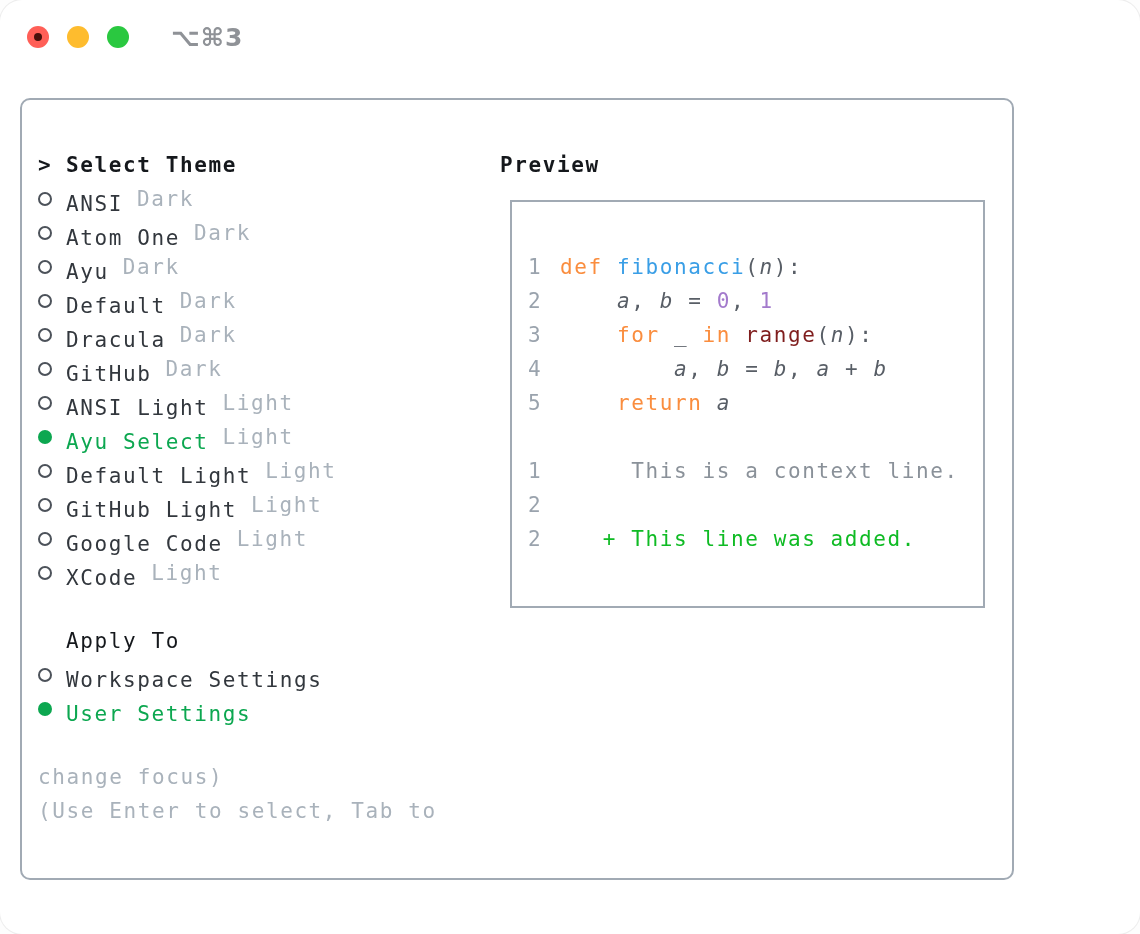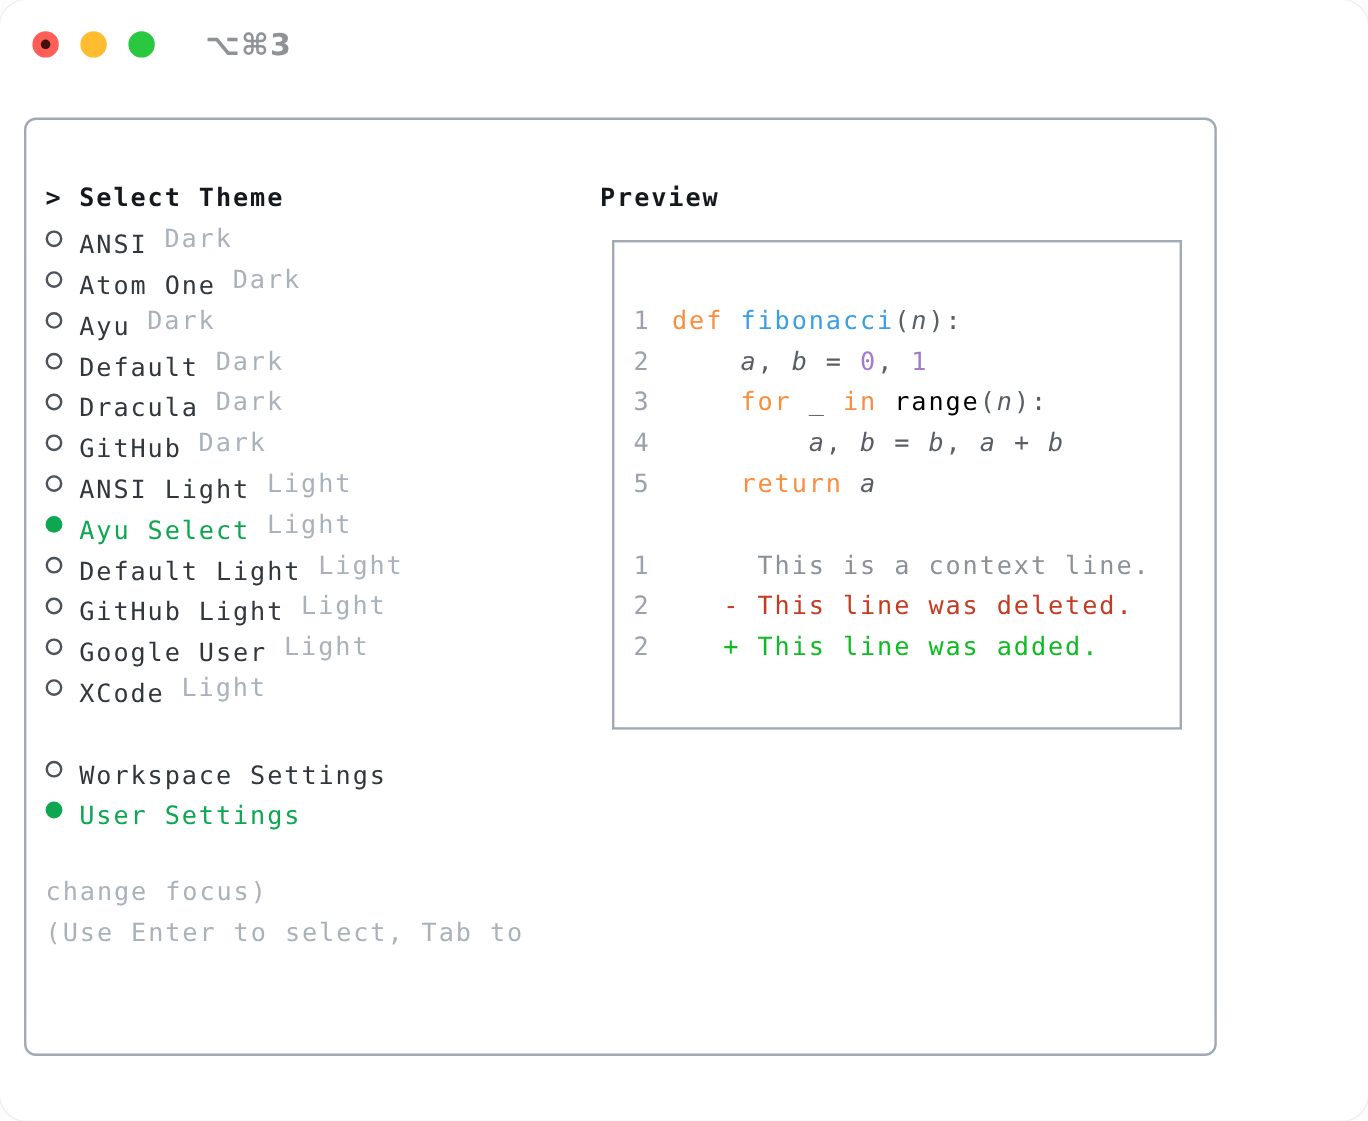--- a/index.html
+++ b/index.html
@@ -43,21 +43,21 @@
     font-size:21px;letter-spacing:1.6px;font-weight:bold;color:#15181c;text-align:center;}
   .preview-box{position:absolute;left:488px;top:100px;width:471px;height:404px;border:2px solid #a1aab4;background:#fff;}
   .code-block{position:absolute;left:16px;top:48px;right:8px;}
   .code-line{display:flex;align-items:center;height:34px;font-size:21px;letter-spacing:1.6px;white-space:pre;}
   .gutter{width:14px;flex:none;text-align:right;color:#9aa3ad;margin-right:18px;}
   .tk{white-space:pre;}
   .tk-pl{color:#585e66;}
   .tk-var{color:#585e66;font-style:italic;}
   .tk-kw{color:#fa8d3e;}
   .tk-fn{color:#399ee6;}
-  .tk-call{color:#000000;text-align:right;}
+  .tk-call{color:#7f1d1d;text-align:right;}
   .tk-const{color:#a37acc;}
   .tk-ctx{color:#8a9199;}
   .tk-del{color:#c53b22;}
   .tk-add{color:#0fbb24;text-align:center;}
 </style>
 </head>
 <body>
 
 <div class="window">
 
@@ -80,26 +80,30 @@
           <div class="row"><span class="marker"><span class="ring"></span></span><span class="name">ANSI</span><span class="variant">Dark</span></div>
           <div class="row"><span class="marker"><span class="ring"></span></span><span class="name">Atom One</span><span class="variant">Dark</span></div>
           <div class="row"><span class="marker"><span class="ring"></span></span><span class="name">Ayu</span><span class="variant">Dark</span></div>
           <div class="row"><span class="marker"><span class="ring"></span></span><span class="name">Default</span><span class="variant">Dark</span></div>
           <div class="row"><span class="marker"><span class="ring"></span></span><span class="name">Dracula</span><span class="variant">Dark</span></div>
           <div class="row"><span class="marker"><span class="ring"></span></span><span class="name">GitHub</span><span class="variant">Dark</span></div>
           <div class="row"><span class="marker"><span class="ring"></span></span><span class="name">ANSI Light</span><span class="variant">Light</span></div>
           <div class="row"><span class="marker"><span class="dot"></span></span><span class="name sel">Ayu Select</span><span class="variant">Light</span></div>
           <div class="row"><span class="marker"><span class="ring"></span></span><span class="name">Default Light</span><span class="variant">Light</span></div>
           <div class="row"><span class="marker"><span class="ring"></span></span><span class="name">GitHub Light</span><span class="variant">Light</span></div>
-          <div class="row"><span class="marker"><span class="ring"></span></span><span class="name">Google User</span><span class="variant">Light</span></div>
+          <div class="row"><span class="marker"><span class="ring"></span></span><span class="name">Google Code</span><span class="variant">Light</span></div>
           <div class="row"><span class="marker"><span class="ring"></span></span><span class="name">XCode</span><span class="variant">Light</span></div>
         </div>
 
       <div class="spacer"></div>
 
+      <div class="row">
+        <span class="marker"></span>
+        <span class="subheader">Apply To</span>
+      </div>
 
       <div id="apply-options">
           <div class="row"><span class="marker"><span class="ring"></span></span><span class="name">Workspace Settings</span></div>
           <div class="row"><span class="marker"><span class="dot"></span></span><span class="name sel">User Settings</span></div>
         </div>
 
       <div class="spacer"></div>
 
       <div class="row hint">change focus)</div>
       <div class="row hint">(Use Enter to select, Tab to</div>
@@ -109,19 +113,19 @@
 
     <div class="preview-box">
       <div class="code-block" id="code-block">
           <div class="code-line"><span class="gutter">1</span><span class="code-content"><span class="tk tk-kw">def</span><span class="tk tk-pl"> </span><span class="tk tk-fn">fibonacci</span><span class="tk tk-pl">(</span><span class="tk tk-var">n</span><span class="tk tk-pl">):</span></span></div>
           <div class="code-line"><span class="gutter">2</span><span class="code-content"><span class="tk tk-pl">    </span><span class="tk tk-var">a</span><span class="tk tk-pl">, </span><span class="tk tk-var">b</span><span class="tk tk-pl"> = </span><span class="tk tk-const">0</span><span class="tk tk-pl">, </span><span class="tk tk-const">1</span></span></div>
           <div class="code-line"><span class="gutter">3</span><span class="code-content"><span class="tk tk-pl">    </span><span class="tk tk-kw">for</span><span class="tk tk-pl"> _ </span><span class="tk tk-kw">in</span><span class="tk tk-pl"> </span><span class="tk tk-call">range</span><span class="tk tk-pl">(</span><span class="tk tk-var">n</span><span class="tk tk-pl">):</span></span></div>
           <div class="code-line"><span class="gutter">4</span><span class="code-content"><span class="tk tk-pl">        </span><span class="tk tk-var">a</span><span class="tk tk-pl">, </span><span class="tk tk-var">b</span><span class="tk tk-pl"> = </span><span class="tk tk-var">b</span><span class="tk tk-pl">, </span><span class="tk tk-var">a</span><span class="tk tk-pl"> + </span><span class="tk tk-var">b</span></span></div>
           <div class="code-line"><span class="gutter">5</span><span class="code-content"><span class="tk tk-pl">    </span><span class="tk tk-kw">return</span><span class="tk tk-pl"> </span><span class="tk tk-var">a</span></span></div>
           <div class="code-line"><span class="gutter"></span><span class="code-content"></span></div>
           <div class="code-line"><span class="gutter">1</span><span class="code-content"><span class="tk tk-ctx">     This is a context line.</span></span></div>
-          <div class="code-line"><span class="gutter">2</span><span class="code-content"><span class="tk tk-del">   - This line was deleted.</span></span></div>
+          <div class="code-line"><span class="gutter">2</span></div>
           <div class="code-line"><span class="gutter">2</span><span class="code-content"><span class="tk tk-add">   + This line was added.</span></span></div>
         </div>
     </div>
 
   </div>
 </div>
 
 </body></html>

